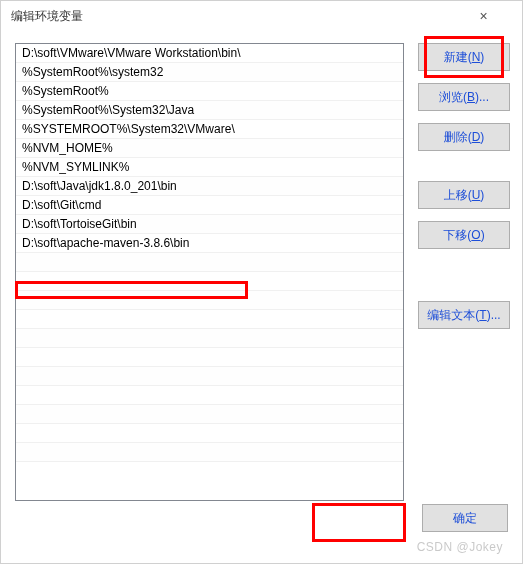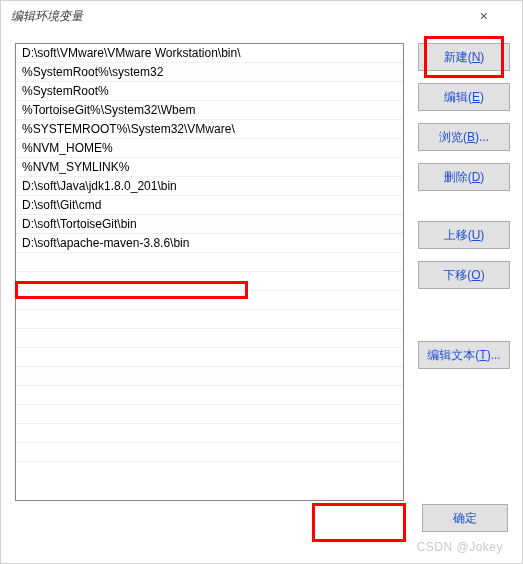--- a/index.html
+++ b/index.html
@@ -20,21 +20,20 @@
       border: 1px solid #d0d0d0;
     }
     .titlebar {
       height: 30px;
       display: flex;
       align-items: center;
       justify-content: space-between;
       padding: 0 16px 0 10px;
       font-size: 12px;
       color: #333;
-      font-style: italic;
     }
     .close-btn {
       width: 45px;
       height: 30px;
       display: flex;
       align-items: center;
       justify-content: center;
       font-size: 14px;
       color: #555;
       font-weight: 300;
@@ -128,21 +127,21 @@
     <span>编辑环境变量</span>
     <div class="close-btn">×</div>
   </div>
 
   <div class="content">
     <div class="list-wrap">
       <div class="list" id="path-list">
           <div class="row">D:\soft\VMware\VMware Workstation\bin\</div>
           <div class="row">%SystemRoot%\system32</div>
           <div class="row">%SystemRoot%</div>
-          <div class="row">%TortoiseGit%\System32\Wbem</div>
+          <div class="row">%SystemRoot%\System32\Java</div>
           <div class="row">%SYSTEMROOT%\System32\VMware\</div>
           <div class="row">%NVM_HOME%</div>
           <div class="row">%NVM_SYMLINK%</div>
           <div class="row">D:\soft\Java\jdk1.8.0_201\bin</div>
           <div class="row">D:\soft\Git\cmd</div>
           <div class="row">D:\soft\TortoiseGit\bin</div>
           <div class="row">D:\soft\apache-maven-3.8.6\bin</div>
           <div class="row"></div>
           <div class="row"></div>
           <div class="row"></div>
@@ -152,21 +151,20 @@
           <div class="row"></div>
           <div class="row"></div>
           <div class="row"></div>
           <div class="row"></div>
           <div class="row"></div>
         </div>
     </div>
 
     <div class="side-buttons">
       <button class="btn"><span>新建(<u>N</u>)</span></button>
-      <button class="btn"><span>编辑(<u>E</u>)</span></button>
       <button class="btn"><span>浏览(<u>B</u>)...</span></button>
       <button class="btn"><span>删除(<u>D</u>)</span></button>
       <div class="spacer-sm"></div>
       <button class="btn"><span>上移(<u>U</u>)</span></button>
       <button class="btn"><span>下移(<u>O</u>)</span></button>
       <div class="spacer-lg"></div>
       <button class="btn"><span>编辑文本(<u>T</u>)...</span></button>
     </div>
   </div>
 

